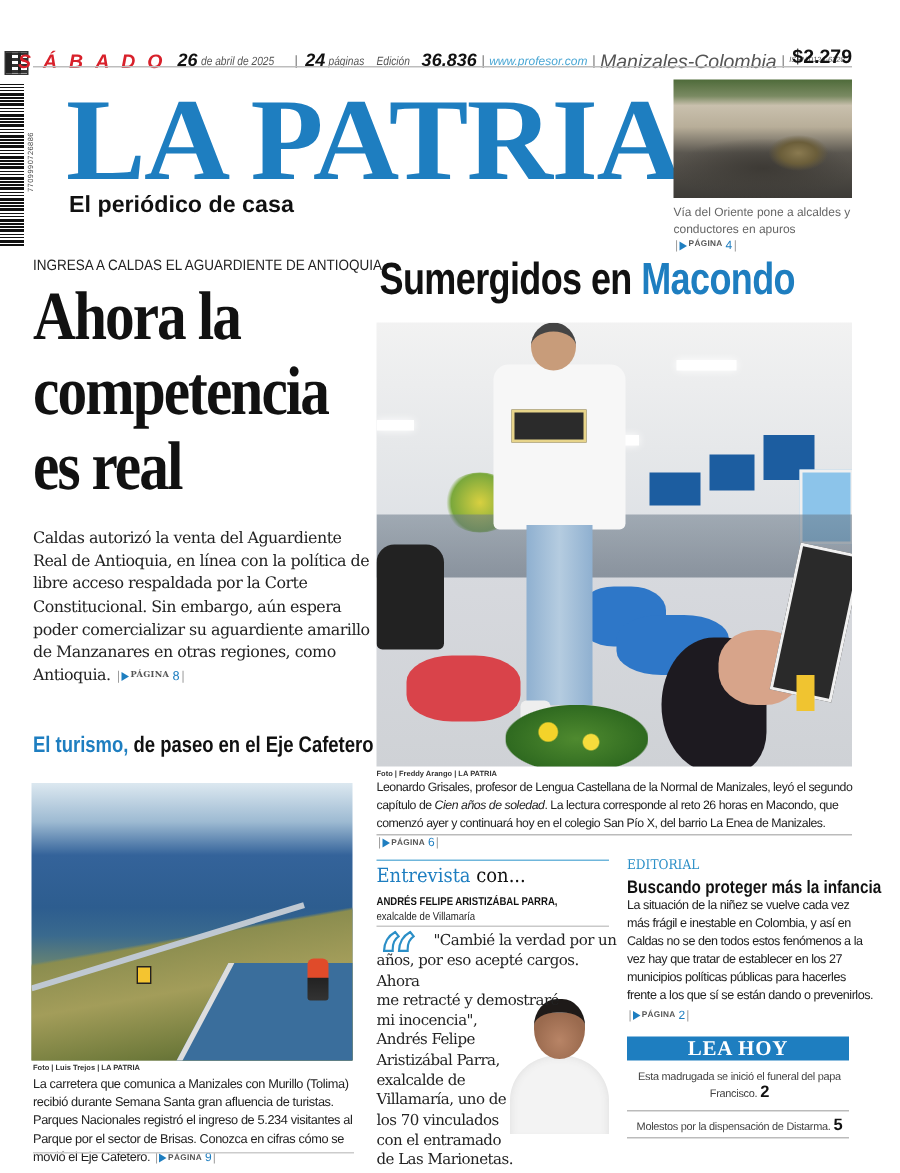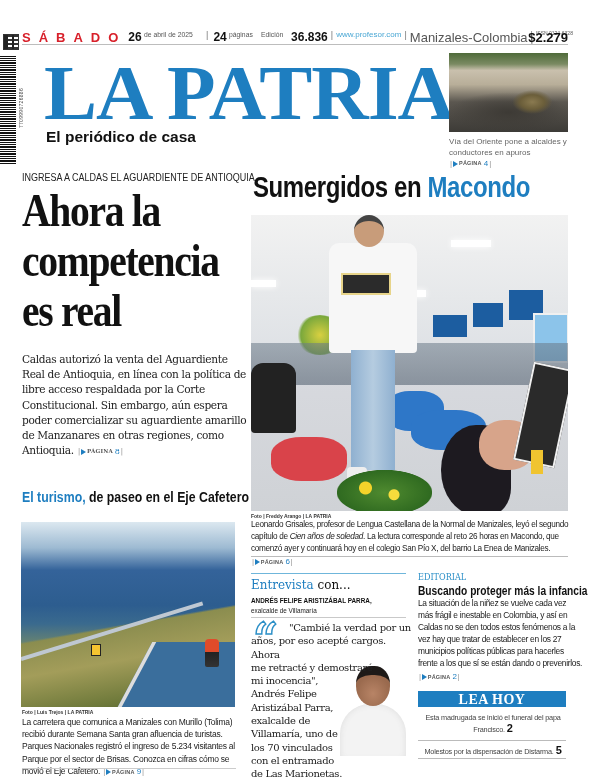--- a/index.html
+++ b/index.html
@@ -7,21 +7,21 @@
   body { position: relative; font-family: "Liberation Sans", sans-serif; color: #1a1a1a; }
 
   .abs { position: absolute; }
 
   
   .qr { left: 3px; top: 34px; width: 16px; height: 16px;
     background:
       linear-gradient(90deg, #222 25%, transparent 25%, transparent 50%, #222 50%, #222 62%, transparent 62%) 0 0/16px 4px,
       repeating-linear-gradient(0deg, #333 0 2px, #fff 2px 4px);
     border: 1px solid #333; }
-  .topbar { left: 22px; top: 30px; width: 546px; height: 20px; display: flex; align-items: flex-start; white-space: nowrap; }
+  .topbar { left: 12px; top: 30px; width: 546px; height: 20px; display: flex; align-items: center; white-space: nowrap; font-style: italic; }
   .topbar .day { color: #d8202a; font-weight: 700; font-size: 13px; letter-spacing: 8px; font-family: "Liberation Sans", sans-serif; }
   .topbar .num { font-weight: 700; font-size: 12px; color: #111; margin-left: 2px; }
   .topbar .small { font-size: 8px; color: #555; margin: 0 2px; font-family: "Liberation Sans", sans-serif; transform: scaleX(0.85); display: inline-block; transform-origin: left; }
   .topbar .sep { font-size: 9px; color: #777; margin: 0 3px; }
   .topbar .url { font-size: 8px; color: #4aa7d4; }
   .topbar .city { font-size: 13px; color: #555; }
   .topbar .issn { font-size: 5px; color: #555; }
   .price { right: 32px; top: 30px; font-weight: 700; font-size: 13px; color: #111; }
   .topline { left: 22px; top: 44px; width: 546px; height: 1px; background: #bdbdbd; }
 

